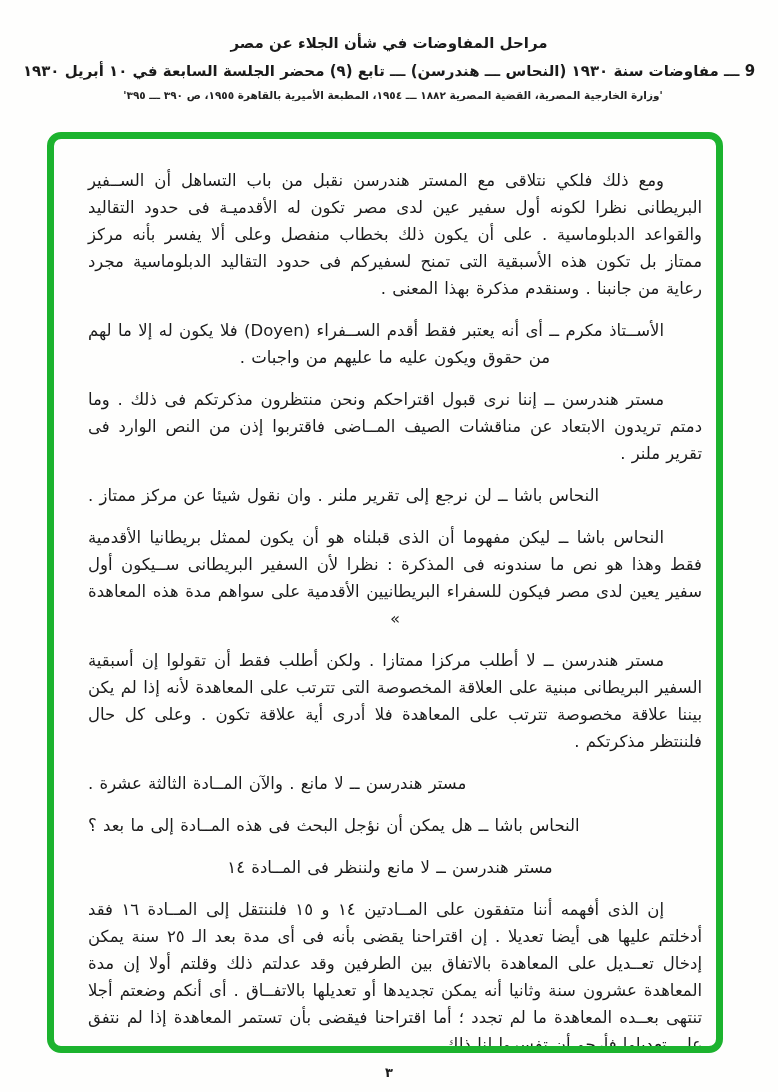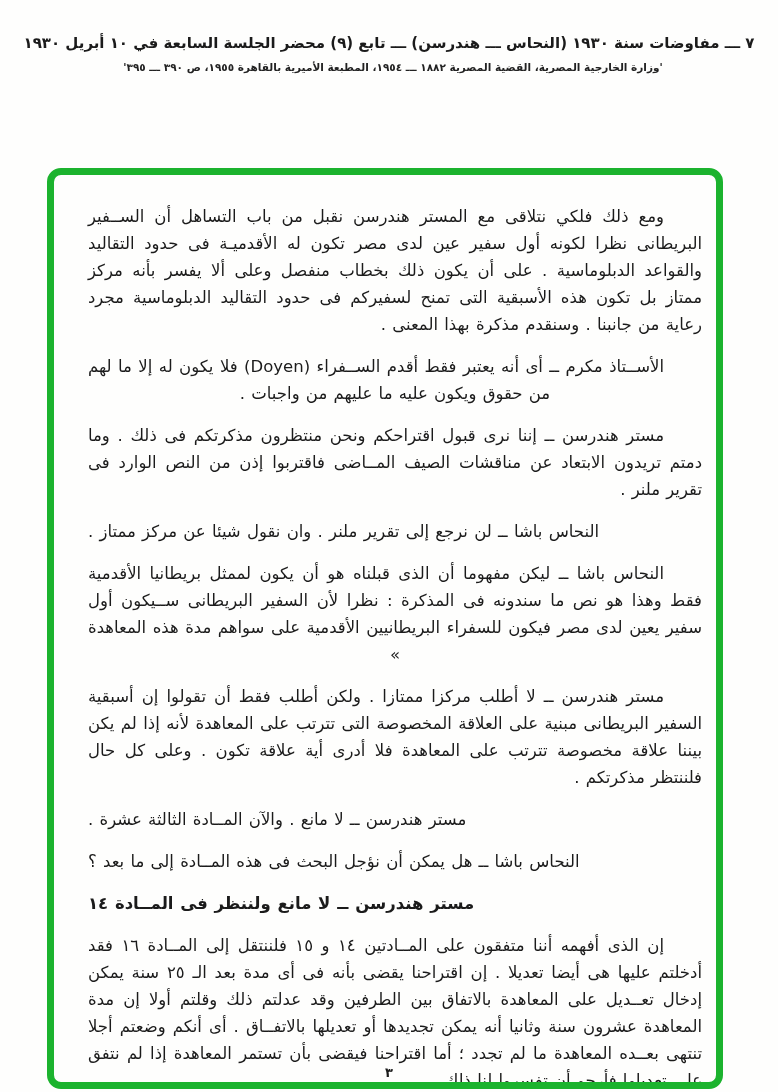--- a/index.html
+++ b/index.html
@@ -50,39 +50,40 @@
     line-height:27px;
     text-align:justify;
     text-indent:38px;
     word-spacing:1px;
     color:#1b1b1b;
   }
   .p-opening, .p-dialogue-flow, .p-closing { }
   .p-dialogue { text-align-last:center; }
   .p-line      { text-align:left; text-indent:0; padding-right:70px; }
   .p-line-wide { text-align:left; text-indent:0; padding-right:10px; }
-  .p-line-bold { text-align:left; text-indent:0; padding-right:10px; font-weight:bold; }
+  .p-line-bold { text-align:center; text-indent:0; padding-right:10px; font-weight:normal; }
   
   .page-number {
     position:absolute; bottom:12px; left:0; right:0;
     text-align:center;
     font-size:13px; font-weight:bold; color:#1b1b1b;
   }
 </style>
 </head>
 <body>
 
 <div class="page" style="background: rgb(254, 254, 253); color: rgb(27, 27, 27);">
 
   <header class="doc-header">
-    <div class="doc-subtitle">٧ ـــ مفاوضات سنة ١٩٣٠ (النحاس ـــ هندرسن) ـــ تابع (٩) محضر الجلسة السابعة في ١٠ أبريل ١٩٣٠</div>
+    <div class="doc-title">مراحل المفاوضات في شأن الجلاء عن مصر</div>
+    <div class="doc-subtitle">9 ـــ مفاوضات سنة ١٩٣٠ (النحاس ـــ هندرسن) ـــ تابع (٩) محضر الجلسة السابعة في ١٠ أبريل ١٩٣٠</div>
     <div class="doc-source">'وزارة الخارجية المصرية، القضية المصرية ١٨٨٢ ـــ ١٩٥٤، المطبعة الأميرية بالقاهرة ١٩٥٥، ص ٣٩٠ ـــ ٣٩٥'</div>
   </header>
 
-  <div class="highlight-box" style="border-color: rgb(28, 179, 46); margin-top: 36px;">
+  <div class="highlight-box" style="border-color: rgb(28, 179, 46);">
     <div class="body-text">
         <p class="para p-opening">ومع ذلك فلكي نتلاقى مع المستر هندرسن نقبل من باب التساهل أن الســفير البريطانى نظرا لكونه أول سفير عين لدى مصر تكون له الأقدميـة فى حدود التقاليد والقواعد الدبلوماسية . على أن يكون ذلك بخطاب منفصل وعلى ألا يفسر بأنه مركز ممتاز بل تكون هذه الأسبقية التى تمنح لسفيركم فى حدود التقاليد الدبلوماسية مجرد رعاية من جانبنا . وسنقدم مذكرة بهذا المعنى .</p>
         <p class="para p-dialogue">الأســتاذ مكرم ــ أى أنه يعتبر فقط أقدم الســفراء (Doyen) فلا يكون له إلا ما لهم من حقوق ويكون عليه ما عليهم من واجبات .</p>
         <p class="para p-dialogue-flow">مستر هندرسن ــ إننا نرى قبول اقتراحكم ونحن منتظرون مذكرتكم فى ذلك . وما دمتم تريدون الابتعاد عن مناقشات الصيف المــاضى فاقتربوا إذن من النص الوارد فى تقرير ملنر .</p>
         <p class="para p-line">النحاس باشا ــ لن نرجع إلى تقرير ملنر . وان نقول شيئا عن مركز ممتاز .</p>
         <p class="para p-dialogue">النحاس باشا ــ ليكن مفهوما أن الذى قبلناه هو أن يكون لممثل بريطانيا الأقدمية فقط وهذا هو نص ما سندونه فى المذكرة : نظرا لأن السفير البريطانى ســيكون أول سفير يعين لدى مصر فيكون للسفراء البريطانيين الأقدمية على سواهم مدة هذه المعاهدة »</p>
         <p class="para p-dialogue-flow">مستر هندرسن ــ لا أطلب مركزا ممتازا . ولكن أطلب فقط أن تقولوا إن أسبقية السفير البريطانى مبنية على العلاقة المخصوصة التى تترتب على المعاهدة لأنه إذا لم يكن بيننا علاقة مخصوصة تترتب على المعاهدة فلا أدرى أية علاقة تكون . وعلى كل حال فلننتظر مذكرتكم .</p>
         <p class="para p-line">مستر هندرسن ــ لا مانع . والآن المــادة الثالثة عشرة .</p>
         <p class="para p-line-wide">النحاس باشا ــ هل يمكن أن نؤجل البحث فى هذه المــادة إلى ما بعد ؟</p>
         <p class="para p-line-bold">مستر هندرسن ــ لا مانع ولننظر فى المــادة ١٤</p>

